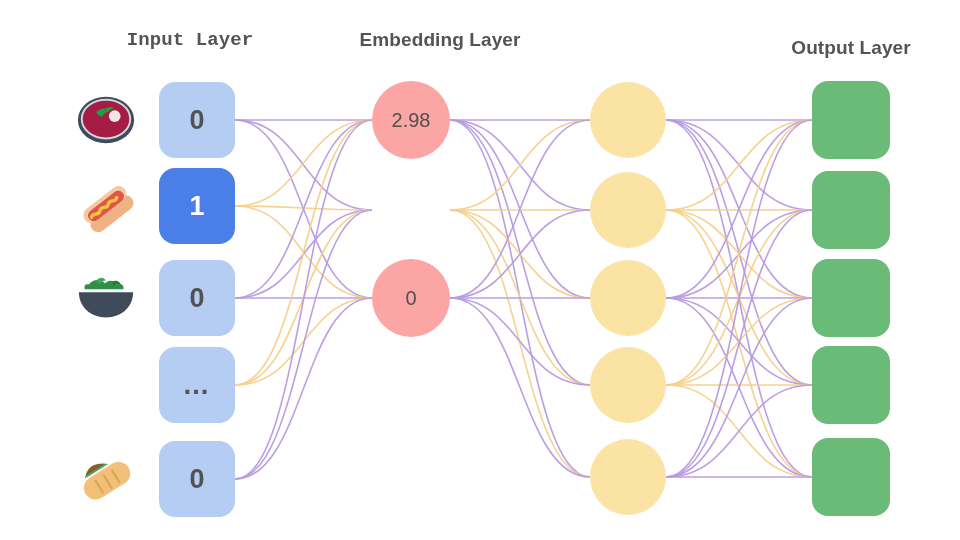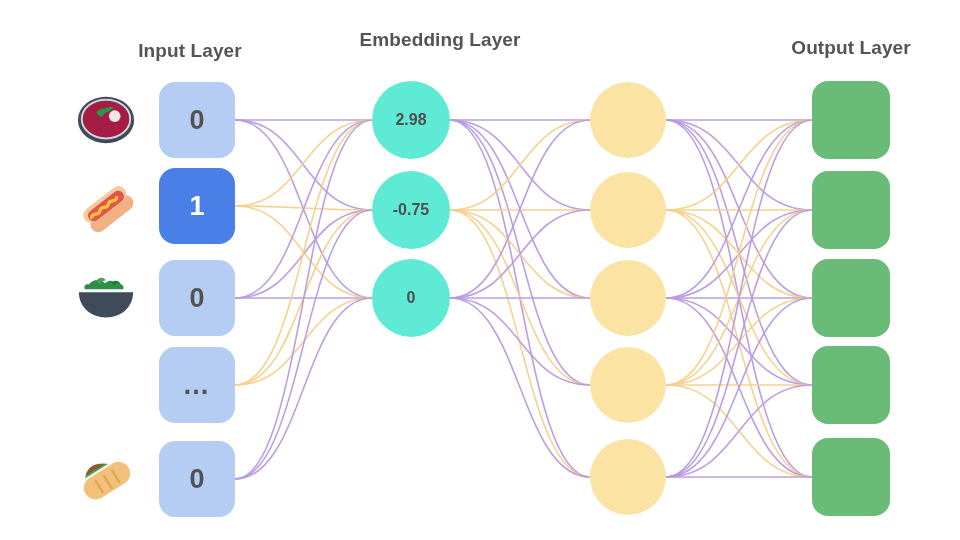--- a/index.html
+++ b/index.html
@@ -39,25 +39,24 @@
     font-size:27px;font-weight:bold;color:#525252;
     transform:translate(-50%,-50%);
   }
   .in-box.active{background:#4a7fe8;color:#ffffff;}
   .in-box.dots{font-size:27px;letter-spacing:2px;color:#525252;}
 
   .emb-circle{
     position:absolute;
     width:78px;height:78px;
     border-radius:50%;
-    background:#5eead4;
+    background:#fca5a5;
     display:flex;align-items:center;justify-content:center;
-    font-size:16px;color:#4f4f4f;
-    transform:translate(-50%,-50%);
-    font-weight:bold;
+    font-size:20px;color:#4f4f4f;
+    transform:translate(-50%,-50%);
   }
   .hid-circle{
     position:absolute;
     width:76px;height:76px;
     border-radius:50%;
     background:#fae3a3;
     transform:translate(-50%,-50%);
   }
   .out-box{
     position:absolute;
@@ -73,21 +72,21 @@
     width:62px;height:62px;
     transform:translate(-50%,-50%);
   }
   .emoji svg{display:block;width:62px;height:62px;}
 </style>
 </head>
 <body>
 
 <div id="stage">
 
-  <div class="layer-title" id="title-input" style="left: 190px; top: 40px;">Input Layer</div>
+  <div class="layer-title" id="title-input" style="left: 190px; top: 29px; font-family: Liberation Mono, monospace;">Input Layer</div>
   <div class="layer-title" id="title-embedding" style="left: 432px; top: 29px; padding-left: 16px;">Embedding Layer</div>
   <div class="layer-title" id="title-output" style="left: 851px; top: 29px; margin-top: 8px;">Output Layer</div>
 
   <svg id="edges" viewBox="0 0 960 540" xmlns="http://www.w3.org/2000/svg">
       <g>
         <path d="M 235 120 C 303.5 120, 303.5 120, 372 120" fill="none" stroke="#b79ae0" stroke-width="1.6" stroke-opacity="0.95"></path>
         <path d="M 235 120 C 303.5 120, 303.5 210, 372 210" fill="none" stroke="#b79ae0" stroke-width="1.6" stroke-opacity="0.95"></path>
         <path d="M 235 120 C 303.5 120, 303.5 298, 372 298" fill="none" stroke="#b79ae0" stroke-width="1.6" stroke-opacity="0.95"></path>
         <path d="M 235 206 C 303.5 206, 303.5 120, 372 120" fill="none" stroke="#f6cf8a" stroke-width="1.6" stroke-opacity="0.95"></path>
         <path d="M 235 206 C 303.5 206, 303.5 210, 372 210" fill="none" stroke="#f6cf8a" stroke-width="1.6" stroke-opacity="0.95"></path>
@@ -203,23 +202,20 @@
         </g>
       </g>
     </svg>
       </div>
       <div class="in-box" style="left: 197px; top: 479px;">
         <span>0</span>
       </div>
       <div class="emb-circle" style="left: 411px; top: 120px;">
         <span>2.98</span>
       </div>
-      <div class="emb-circle" style="left: 411px; top: 210px;">
-        <span>-0.75</span>
-      </div>
       <div class="emb-circle" style="left: 411px; top: 298px;">
         <span>0</span>
       </div>
       <div class="hid-circle" style="left: 628px; top: 120px;"></div>
       <div class="hid-circle" style="left: 628px; top: 210px;"></div>
       <div class="hid-circle" style="left: 628px; top: 298px;"></div>
       <div class="hid-circle" style="left: 628px; top: 385px;"></div>
       <div class="hid-circle" style="left: 628px; top: 477px;"></div>
       <div class="out-box" style="left: 851px; top: 120px;"></div>
       <div class="out-box" style="left: 851px; top: 210px;"></div>

